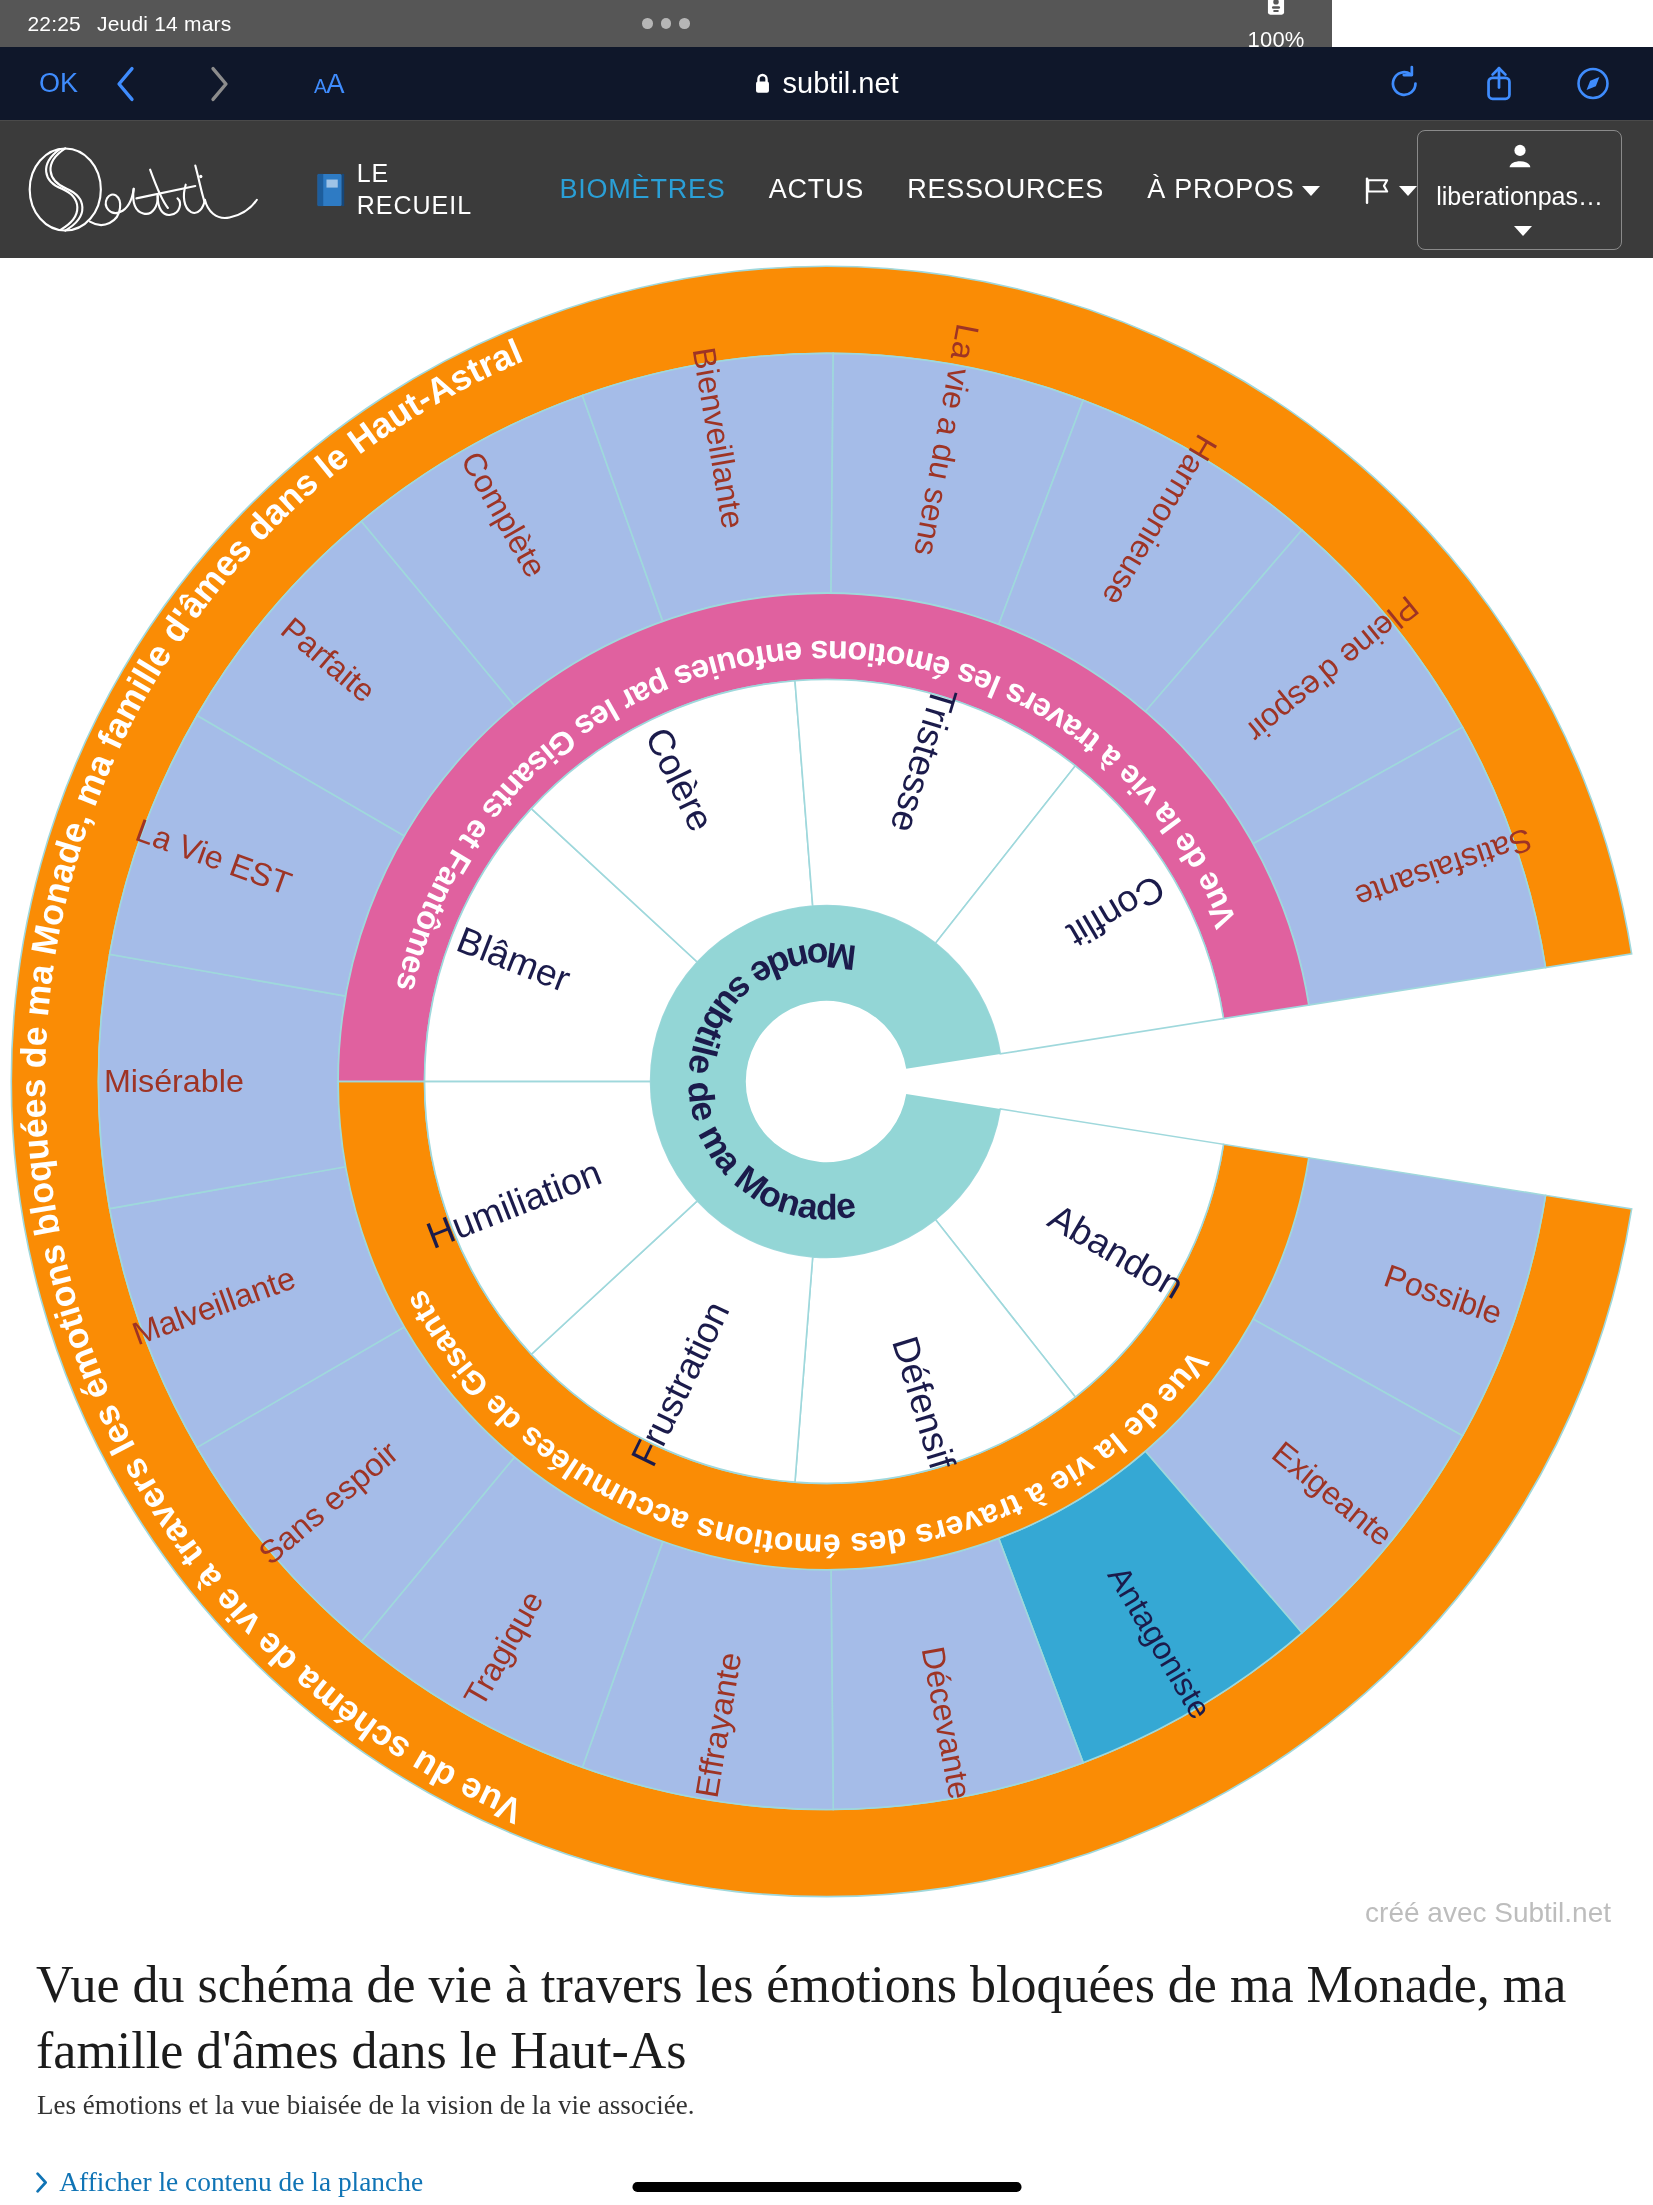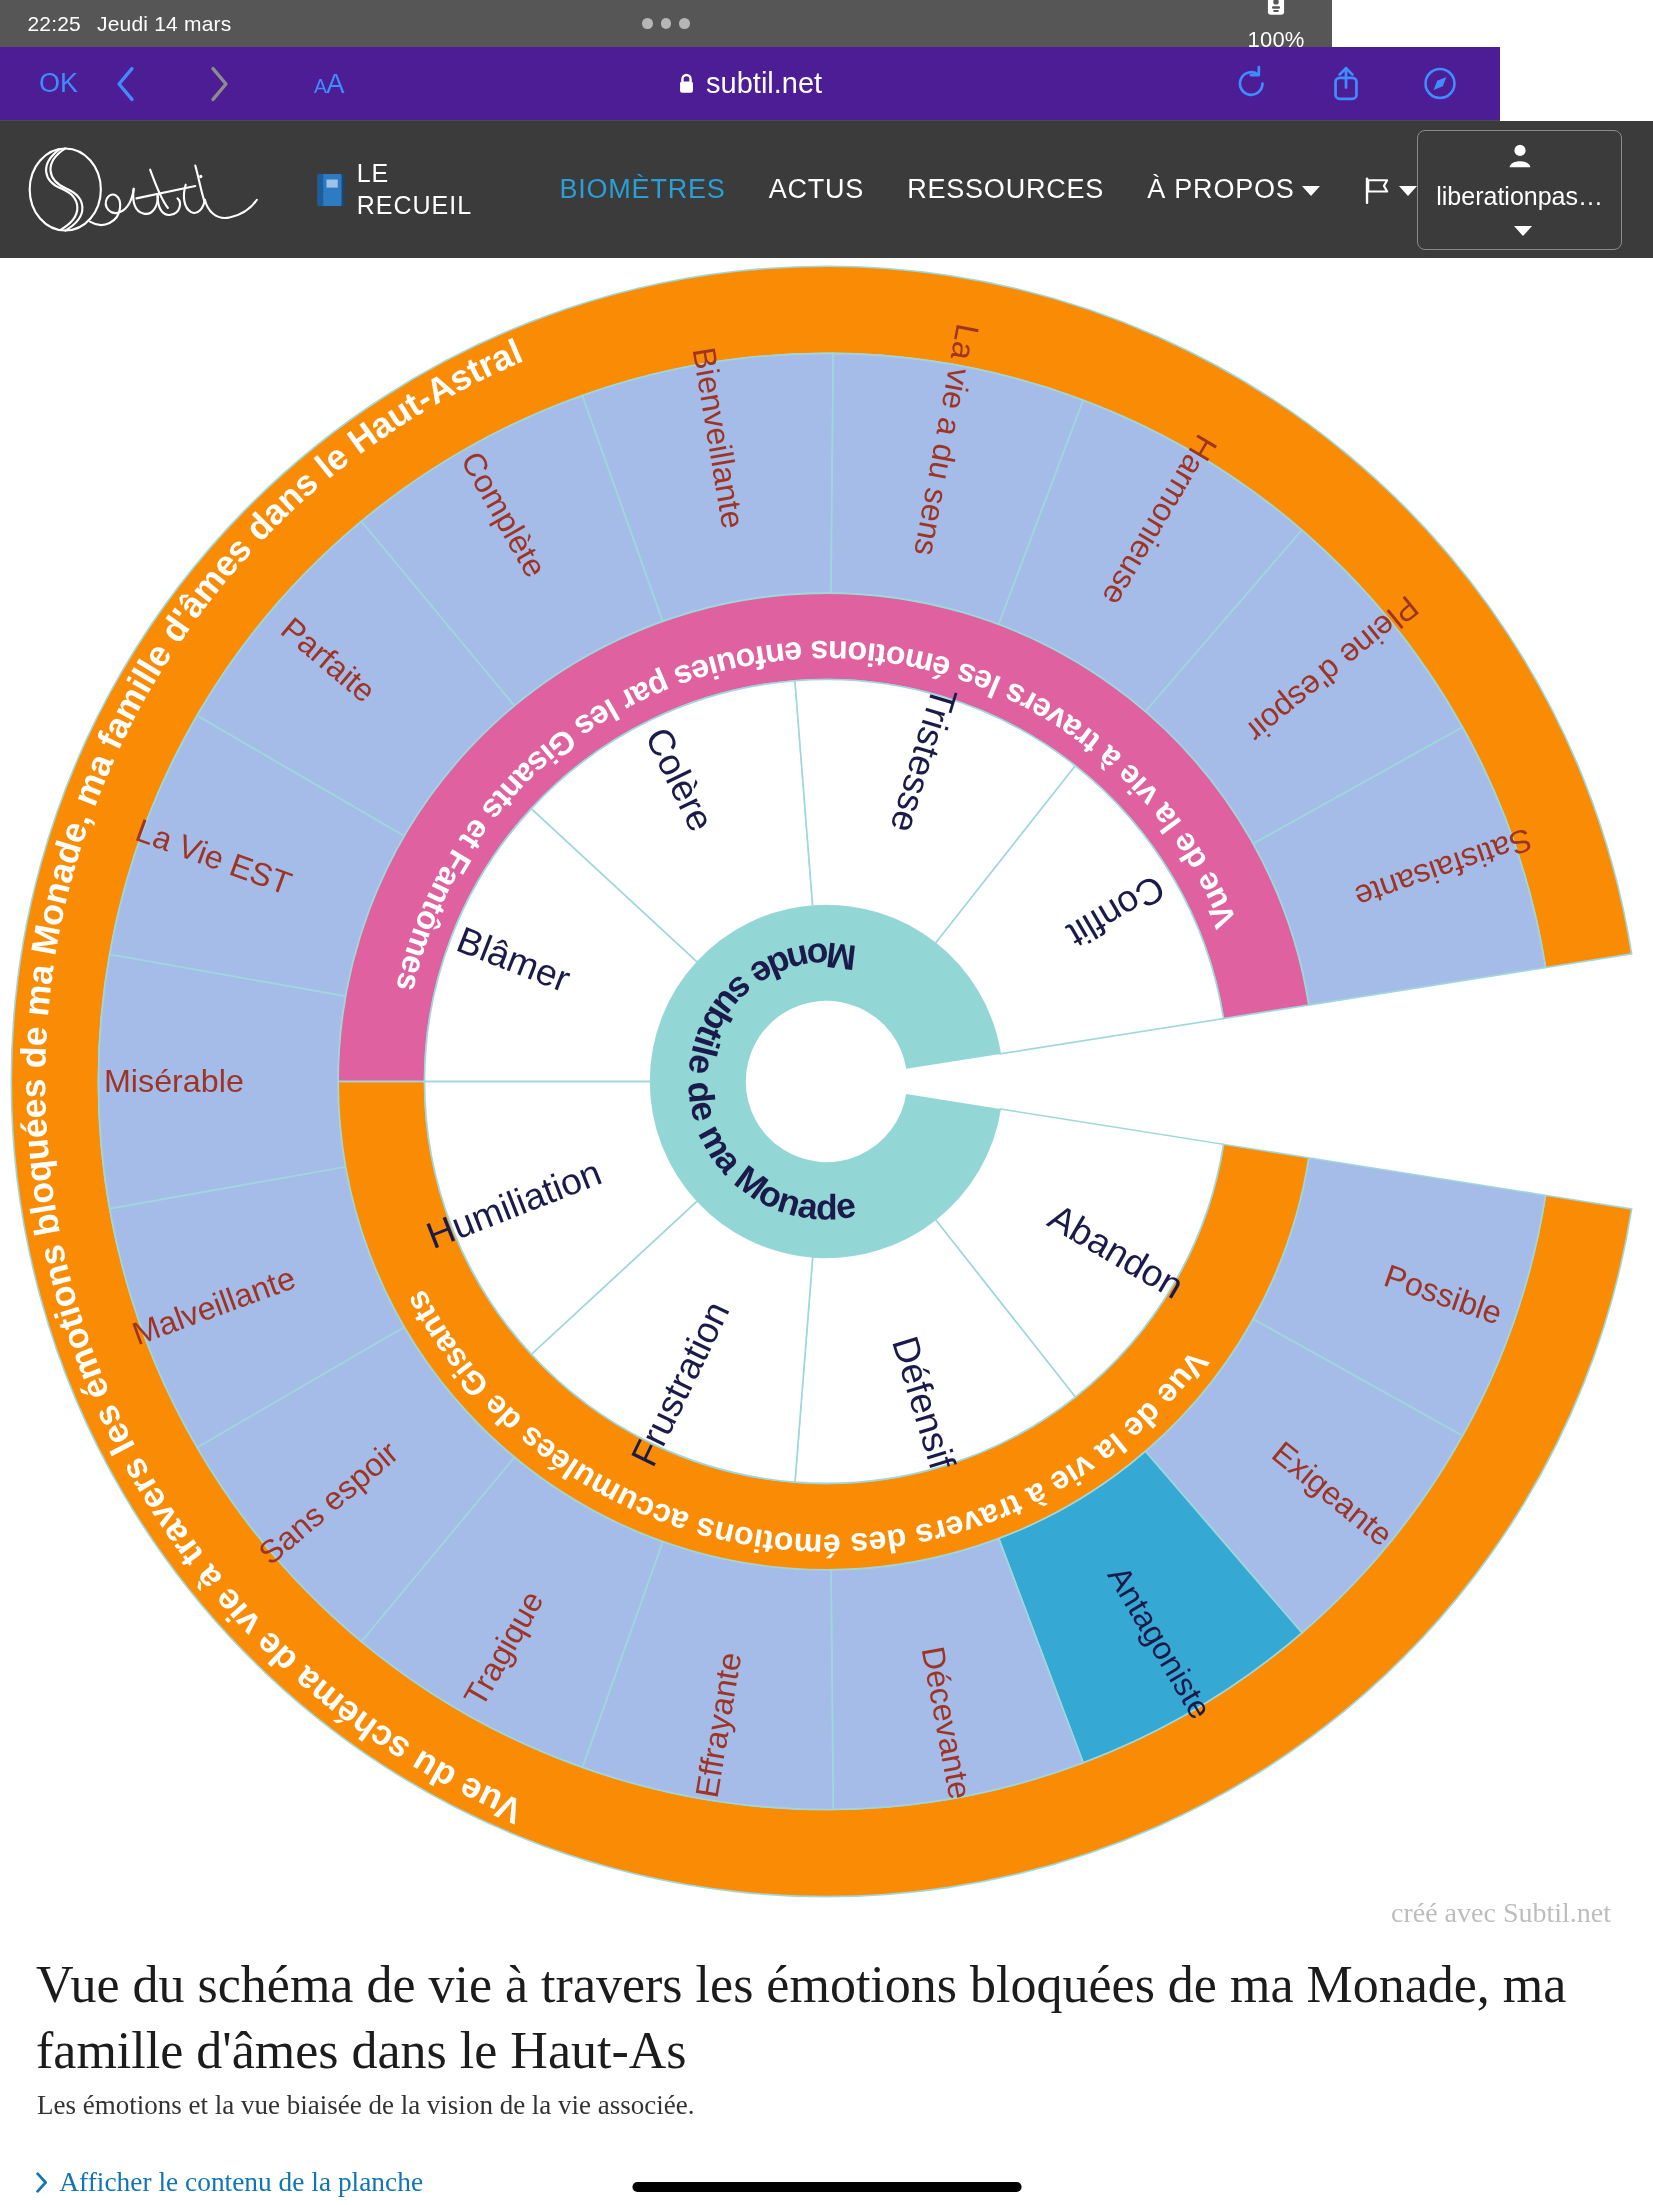--- a/index.html
+++ b/index.html
@@ -28,22 +28,22 @@
     width:47px; height:22.6px; border:2.4px solid #c9c9c9; border-radius:6.5px;
     position:relative; display:flex; align-items:center; justify-content:center;
     background:#37c042;
   }
   .batt:after{content:"";position:absolute;right:-7.3px;top:7.3px;width:4px;height:8px;background:#c9c9c9;border-radius:0 2.4px 2.4px 0;}
   .bolt { width:13px; height:18px; display:block; }
   .pct { font-size:22px; }
 
   
   .toolbar {
-    position:absolute; top:47px; left:0; width:1500px; height:74px;
-    background:#4c1d95; display:flex; align-items:center;
+    position:absolute; top:47px; left:0; width:1653px; height:74px;
+    background:#0f172a; display:flex; align-items:center;
     border-bottom:0.8px solid #4a4a4a;
   }
   .tb-left { display:flex; align-items:center; gap:37px; padding-left:39px; }
   .ok-btn { color:#3f8cfd; font-size:27px; }
   .chev { width:21px; height:36px; }
   .aa-btn { color:#3f8cfd; font-size:27.4px; font-weight:400; letter-spacing:-0.8px;}
   .aa-btn small { font-size:19.4px; }
   .tb-center { position:absolute; left:0; right:0; display:flex; justify-content:center; align-items:center; gap:11.3px; }
   .lock { width:17px; height:21px; display:block; }
   .url { color:#ffffff; font-size:29px; }
@@ -73,21 +73,21 @@
     border:1.6px solid #8a8a8a; border-radius:8px;
     padding:13px 18px; color:#fff; font-size:25px; white-space:nowrap;flex-direction:column;
   }
   .person-ic { width:22px; height:24px; display:block; }
 
   
   .chart-wrap { position:absolute; top:258px; left:0; width:1653px; height:1663px; background:#fff; }
   #sunburst { position:absolute; top:0; left:0; }
   .credit {
     position:absolute; right:42px; top:1639px; color:#bdbdbd; font-size:28px;
-    font-family:Liberation Serif, serif;
+    font-family:Liberation Sans, sans-serif;
   }
 
   
   .page-title {
     position:absolute; left:36px; top:1952px; width:1566px;
     font-family:"Liberation Serif", serif; font-size:52px; line-height:1.26;
     color:#1c1c1c;
   }
   .page-desc {
     position:absolute; left:37px; top:2090px; width:1372px;

